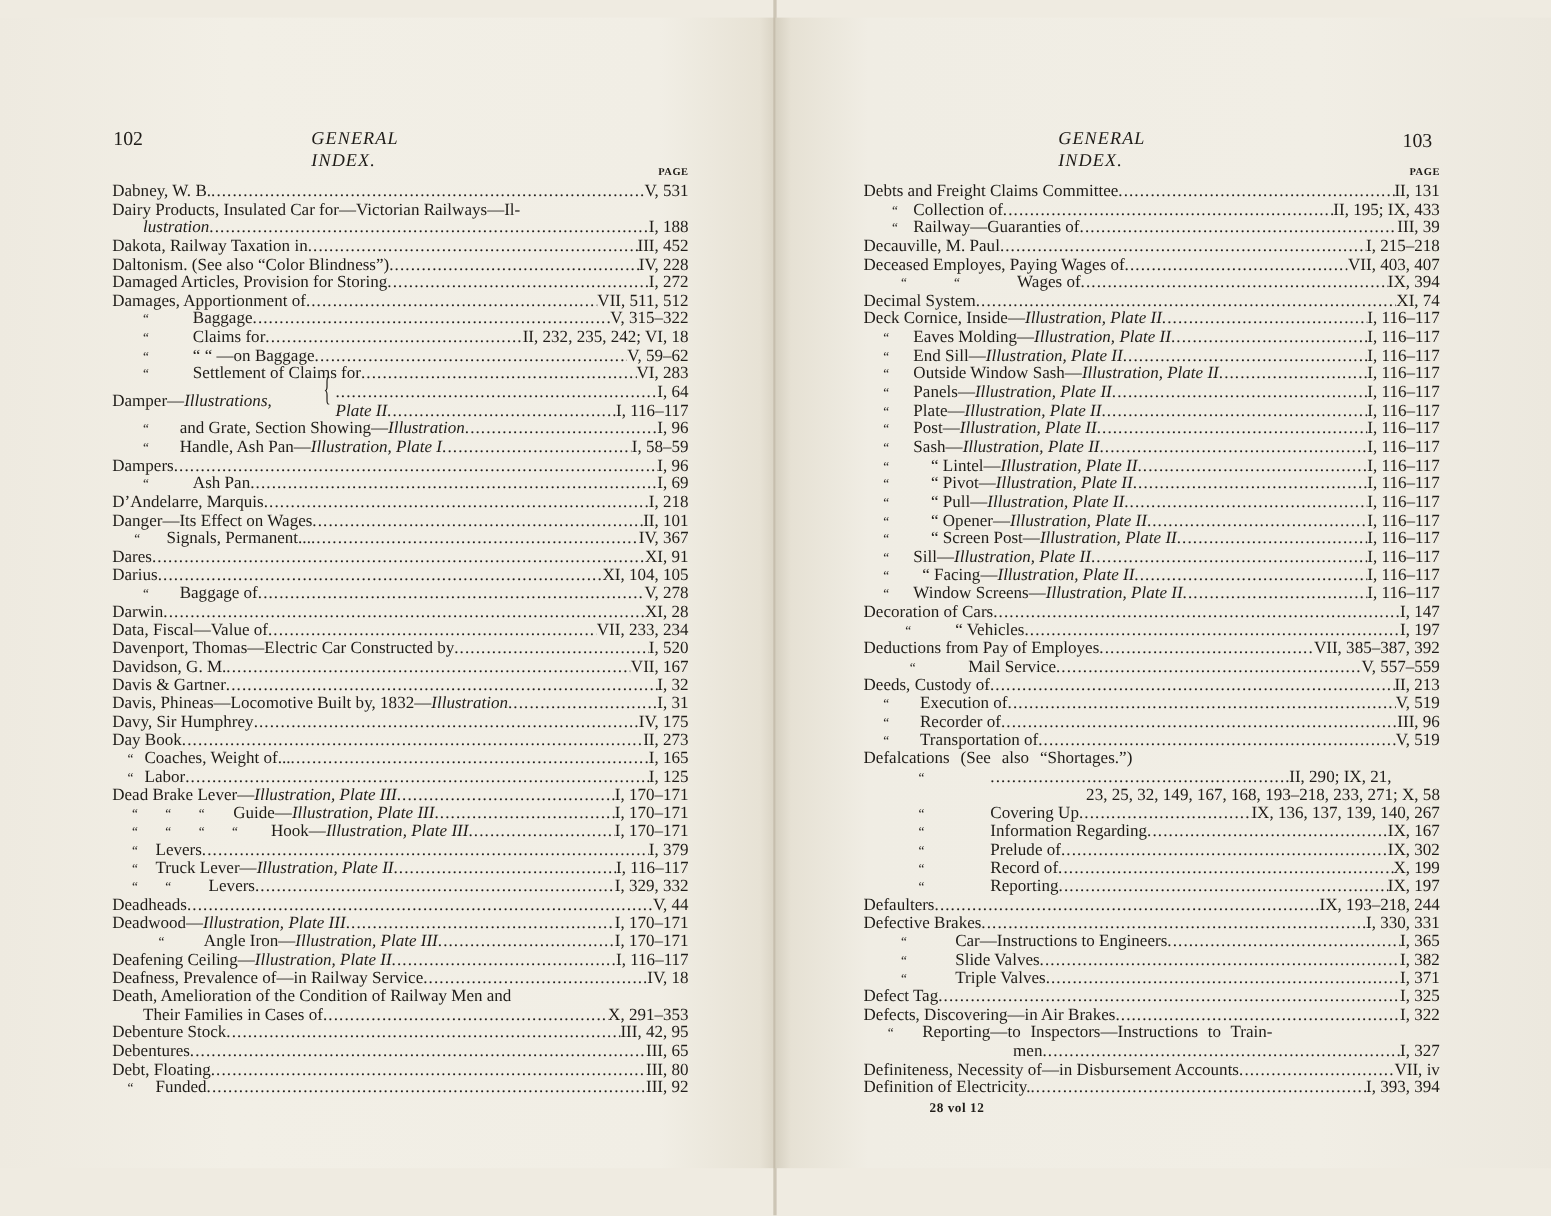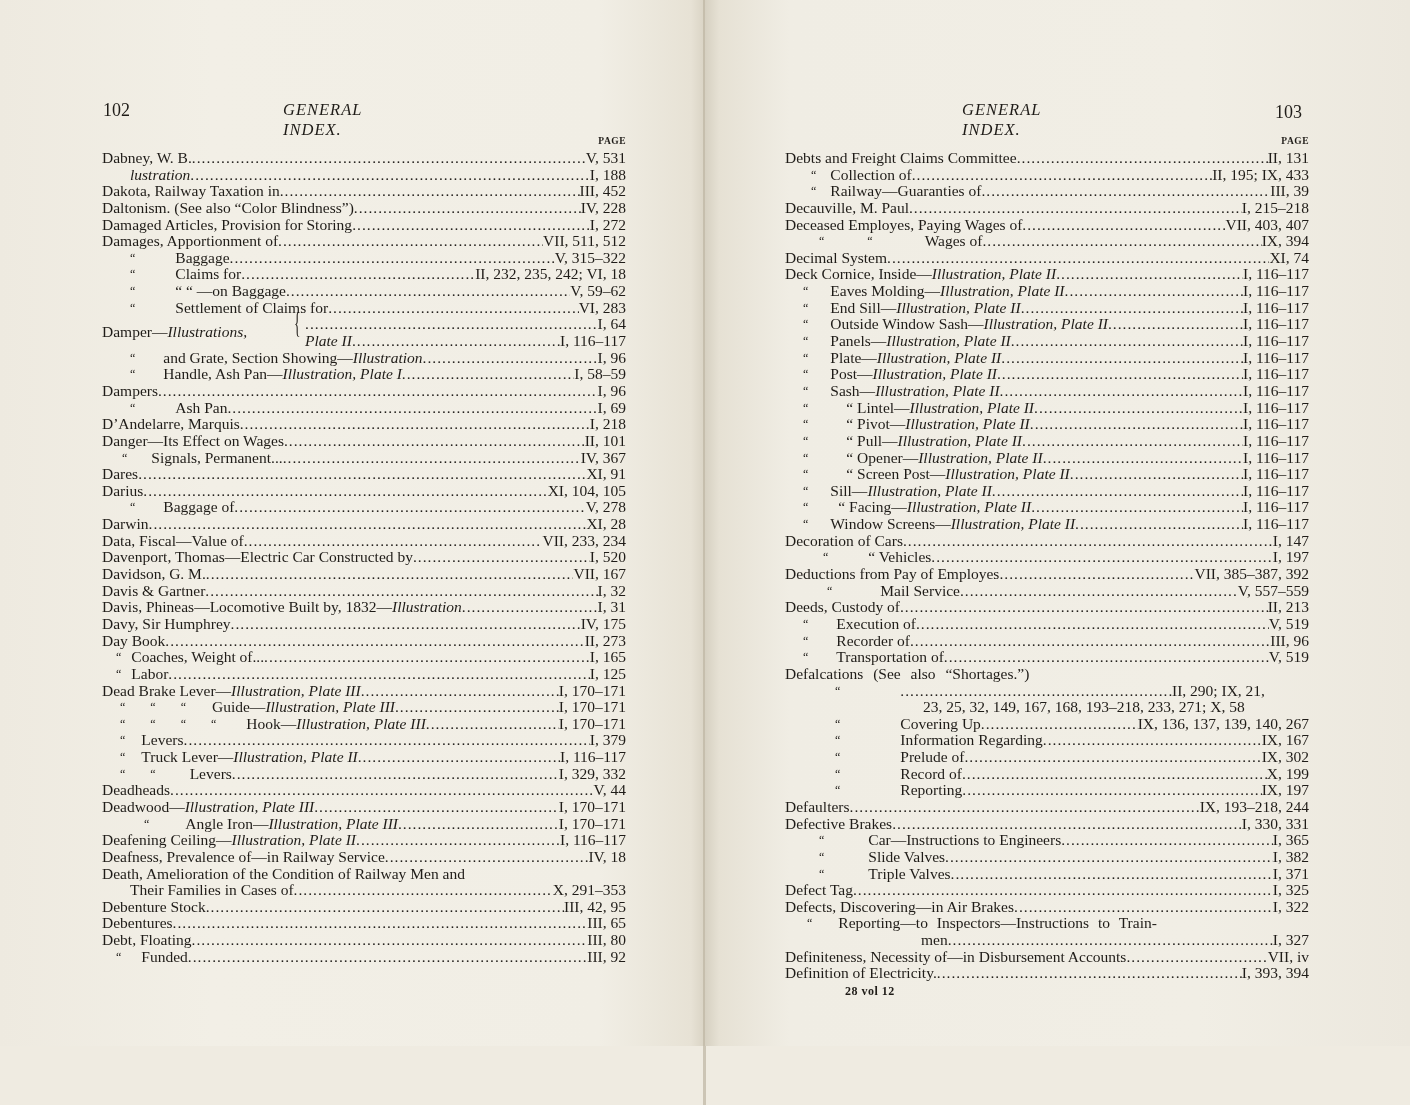--- a/index.html
+++ b/index.html
@@ -3,21 +3,21 @@
 <meta charset="utf-8">
 <style>
   html, body { margin:0; padding:0; }
   body {
     width:1410px; height:1105px; overflow:hidden; position:relative;
     background:#efebe1;
     font-family:"Liberation Serif","DejaVu Serif",serif;
     color:#1f1c18;
   }
   .page {
-    position:absolute; top:0; height:1046px;
+    position:absolute; top:16px; height:1046px;
     background:#f1eee5;
   }
   .page.left { left:0; width:705px;
     background:linear-gradient(to right,#eeeae0 0%,#f2efe6 30%,#f1eee5 85%,#e7e2d5 98%,#d9d3c4 100%); }
   .page.right { left:705px; width:705px;
     background:linear-gradient(to right,#d6d0c1 0%,#e6e1d4 2%,#f0ede4 12%,#f1eee5 70%,#ece8de 100%); }
   .gutter { position:absolute; left:703px; top:0; width:3px; height:1105px; background:#bdb5a2; opacity:.7; }
 
   .header { position:absolute; top:100px; height:24px; font-size:17px; }
   .pnum { position:absolute; font-size:18px; }
@@ -59,20 +59,21 @@
     <span class="running-title" style="left:283px;top:0">GENERAL INDEX.</span>
   </div>
   <div class="column">
     <div class="page-label">PAGE</div>
 
     <div class="entry">
         <span class="term">Dabney, W. B.</span>
         <span class="leader"></span>
         <span class="ref">V, 531</span>
       </div>
+    <div class="cont"><span>Dairy Products, Insulated Car for—Victorian Railways—Il-</span></div>
     <div class="entry ind1">
         <i class="term">lustration</i>
         <span class="leader"></span>
         <span class="ref">I, 188</span>
       </div>
     <div class="entry">
         <span class="term">Dakota, Railway Taxation in</span>
         <span class="leader"></span>
         <span class="ref">III, 452</span>
       </div>
@@ -476,21 +477,21 @@
         <span class="leader"></span>
         <span class="ref">V, 519</span>
       </div>
     <div class="cont"><span style="word-spacing:6px">Defalcations (See also “Shortages.”)</span></div>
     <div class="entry">
         <span class="term" style="padding-left:50px"><span class="ditto">“</span><span style="padding-left:60px"></span></span>
         <span class="leader"></span>
         <span class="ref" style="padding-right:44px">II, 290; IX, 21,</span>
       </div>
     <div class="entry" style="padding-left:138px">
-        <span class="term" style="flex:1 1 auto;">23, 25, 32, 149, 167, 168, 193–218, 233, 271; X, 58</span>
+        <span class="term" style="flex:1 1 auto;text-align:right">23, 25, 32, 149, 167, 168, 193–218, 233, 271; X, 58</span>
       </div>
     <div class="entry">
         <span class="term" style="padding-left:50px"><span class="ditto">“</span><span style="padding-left:60px">Covering Up</span></span>
         <span class="leader"></span>
         <span class="ref">IX, 136, 137, 139, 140, 267</span>
       </div>
     <div class="entry">
         <span class="term" style="padding-left:50px"><span class="ditto">“</span><span style="padding-left:60px">Information Regarding</span></span>
         <span class="leader"></span>
         <span class="ref">IX, 167</span>

